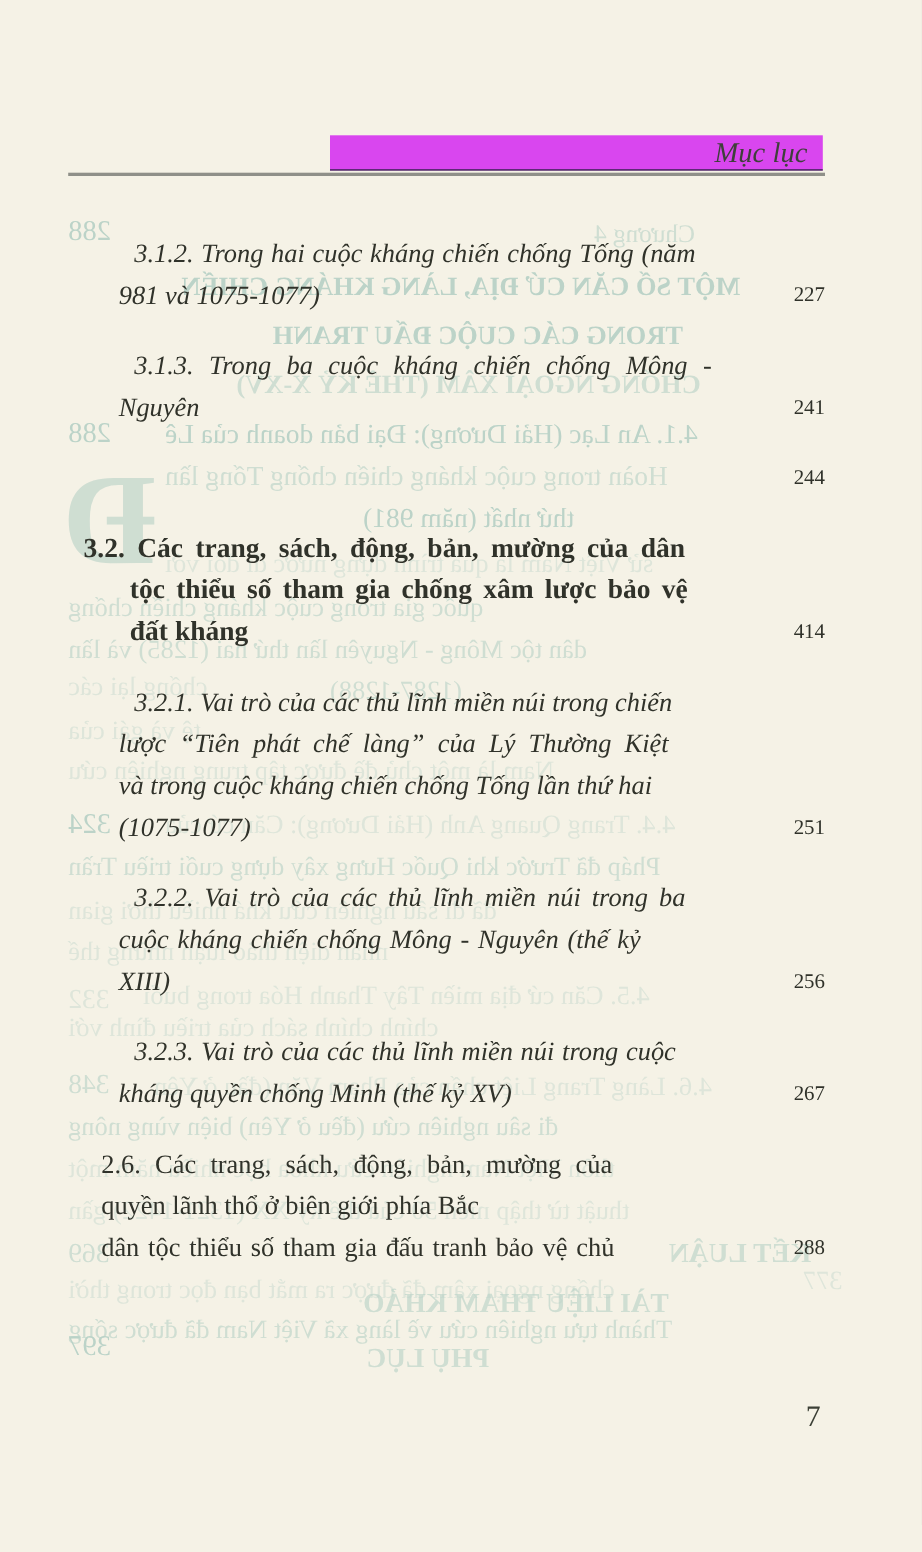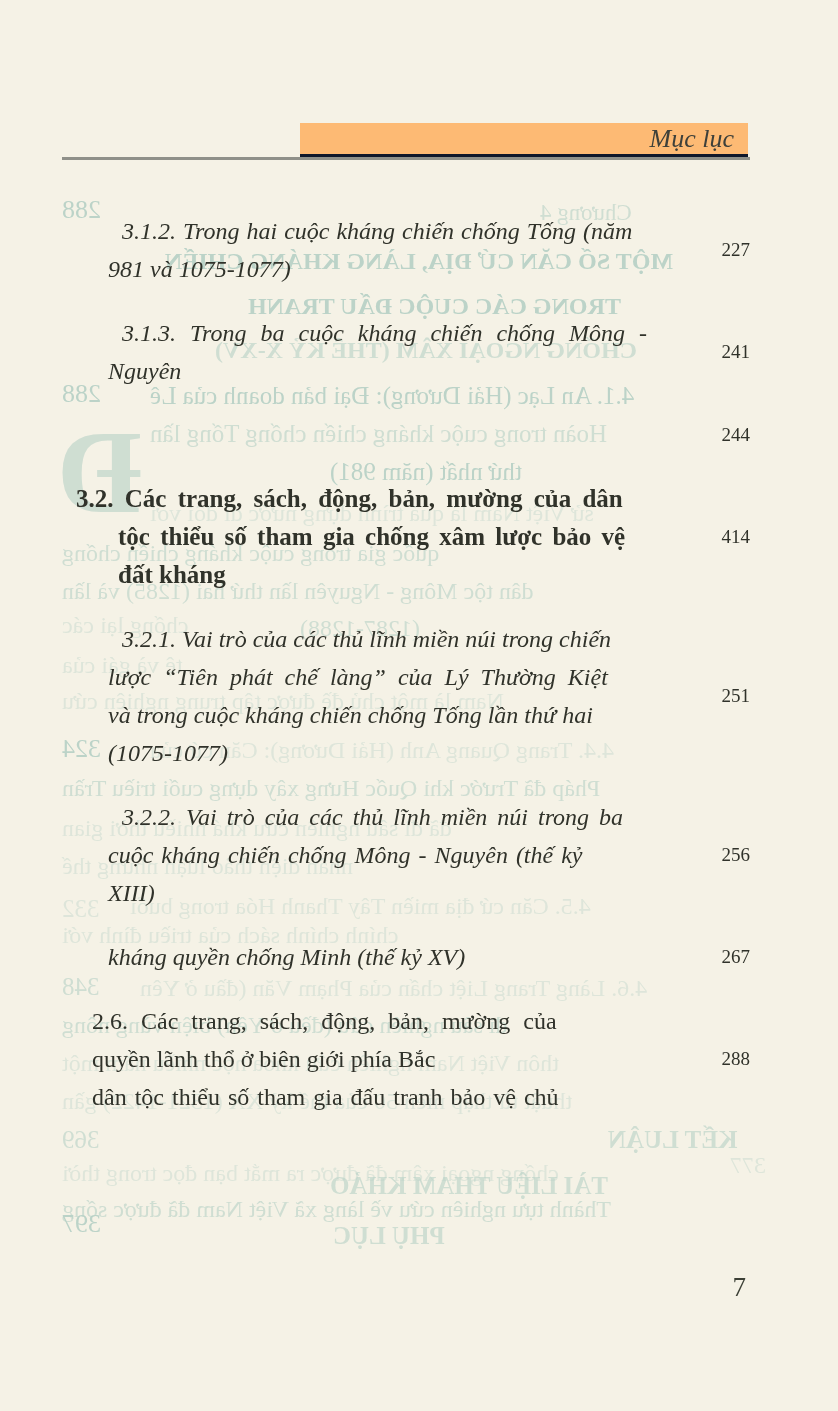--- a/index.html
+++ b/index.html
@@ -10,22 +10,22 @@
     margin:0 auto;
     background:#f5f2e6;
     overflow:hidden;
     font-family:"Liberation Serif","DejaVu Serif",serif;
     color:#30322a;
   }
   
   .header-bar {
     position:absolute; left:300px; top:123px;
     width:448px; height:31px;
-    background:#fdba74;
-    border-bottom:4px solid #0f172a;
+    background:#d946ef;
+    border-bottom:1px solid #0f172a;
   }
   .header-title {
     position:absolute; right:14px; top:1px;
     font-style:italic; font-size:26px; line-height:30px;
     color:#3e403a;
   }
   .header-rule {
     position:absolute; left:62px; top:157px;
     width:688px; height:3px;
     background:#8f9089;
@@ -40,21 +40,21 @@
     line-height:1.1;
   }
   .ghost.b { font-weight:bold; }
   .ghost.strong { opacity:0.95; }
   .ghost.soft   { opacity:0.62; }
   .ghost.xsoft  { opacity:0.38; }
   
   .toc {
     position:absolute; left:62px; top:212px; width:690px;
   }
-  .entry { display:flex; align-items:center; margin-bottom:26px; }
+  .entry { display:flex; align-items:flex-end; margin-bottom:26px; }
   .entry-text { width:600px; font-size:24px; line-height:38px; }
   .entry-page {
     flex:1; text-align:right;
     font-size:19px; line-height:38px;
     padding-right:2px; font-style:normal;
   }
   .line { white-space:nowrap; }
   .lvl3 .entry-text { font-style:italic; }
   .lvl3 .line       { margin-left:46px; }
   .lvl3 .line.first { margin-left:60px; }
@@ -157,20 +157,21 @@
       <div class="entry lvl3">
         <div class="entry-text">
           <div class="line first" style="word-spacing: 4px;">3.2.2. Vai trò của các thủ lĩnh miền núi trong ba</div>
           <div class="line" style="word-spacing: 2px;">cuộc kháng chiến chống Mông - Nguyên (thế kỷ</div>
           <div class="line">XIII)</div>
         </div>
         <div class="entry-page">256</div>
       </div>
       <div class="entry lvl3">
         <div class="entry-text">
+          <div class="line first" style="word-spacing: 1px;">3.2.3. Vai trò của các thủ lĩnh miền núi trong cuộc</div>
           <div class="line">kháng quyền chống Minh (thế kỷ XV)</div>
         </div>
         <div class="entry-page">267</div>
       </div>
       <div class="entry lvl2r">
         <div class="entry-text">
           <div class="line first" style="word-spacing: 7px;">2.6. Các trang, sách, động, bản, mường của</div>
           <div class="line">quyền lãnh thổ ở biên giới phía Bắc</div>
           <div class="line" style="word-spacing: 2px;">dân tộc thiểu số tham gia đấu tranh bảo vệ chủ</div>
         </div>

